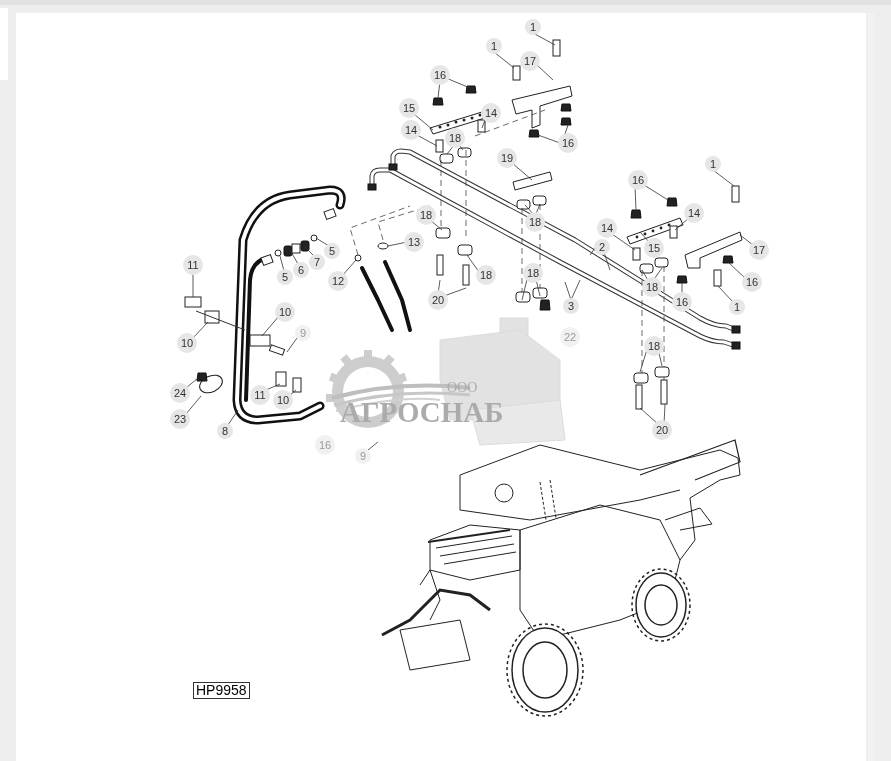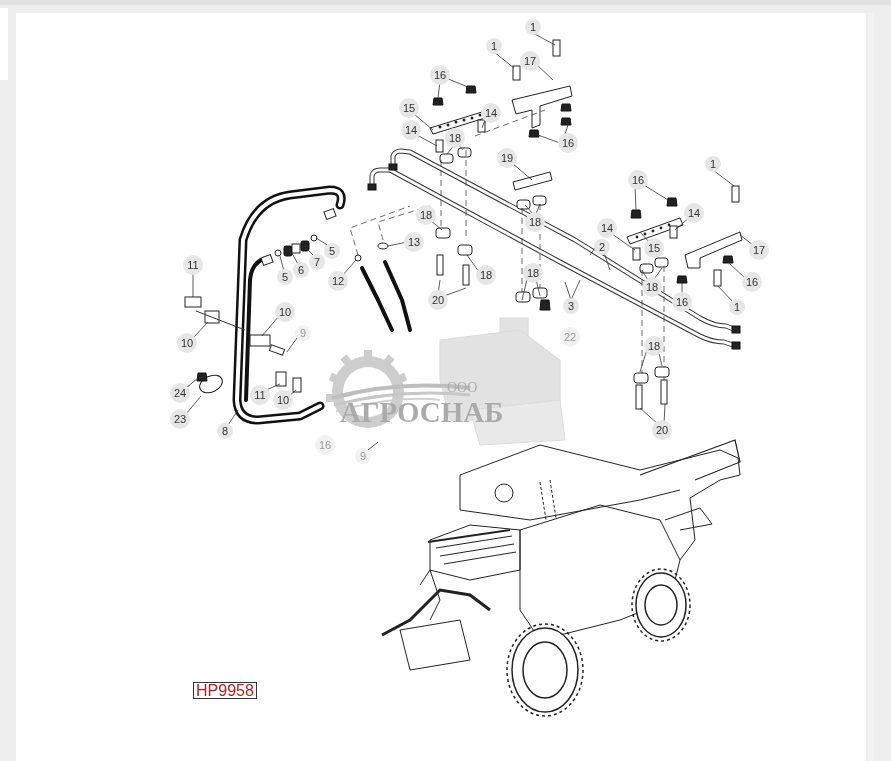--- a/index.html
+++ b/index.html
@@ -27,21 +27,21 @@
     .dark { fill:#222; stroke:#111; }
     .tube { fill:none; stroke:#333; stroke-width:5; stroke-linecap:round; stroke-linejoin:round; }
     .tube-in { fill:none; stroke:#fff; stroke-width:3; stroke-linecap:round; stroke-linejoin:round; }
     .hose { fill:none; stroke:#111; stroke-width:4; stroke-linecap:round; stroke-linejoin:round; }
     .hose2 { fill:none; stroke:#111; stroke-width:9; stroke-linecap:round; stroke-linejoin:round; }
     .hose2-in { fill:none; stroke:#fff; stroke-width:4; stroke-linecap:round; stroke-linejoin:round; }
     .line { fill:none; stroke:#333; stroke-width:1; }
     .wm text { font-family:"Liberation Serif", serif; fill:#8f8f8f; }
     .ref-box {
       position:absolute; left:193px; top:682px; height:15px; padding:0 2px;
-      border:1px solid #333; font-size:16px; line-height:15px; color:#b91c1c; background:#fff;
+      border:1px solid #333; font-size:14px; line-height:15px; color:#000000; background:#fff;
     }
   </style>
 </head>
 <body>
 
 <div class="topbar"></div>
 <div class="side-panel"></div>
 <div class="right-gutter"></div>
 <div class="card"></div>
 

